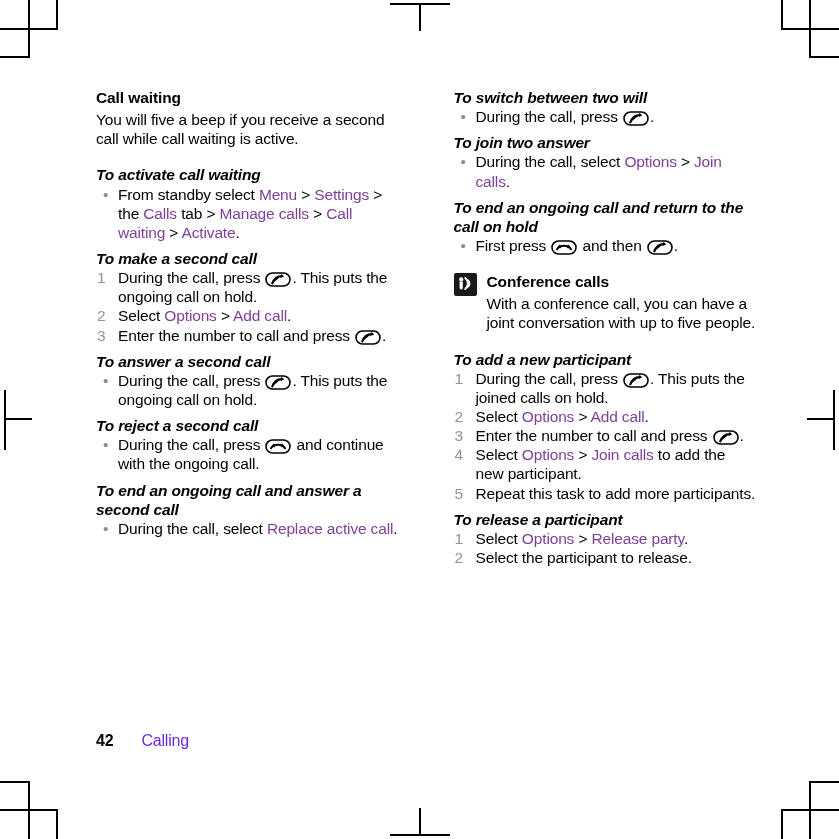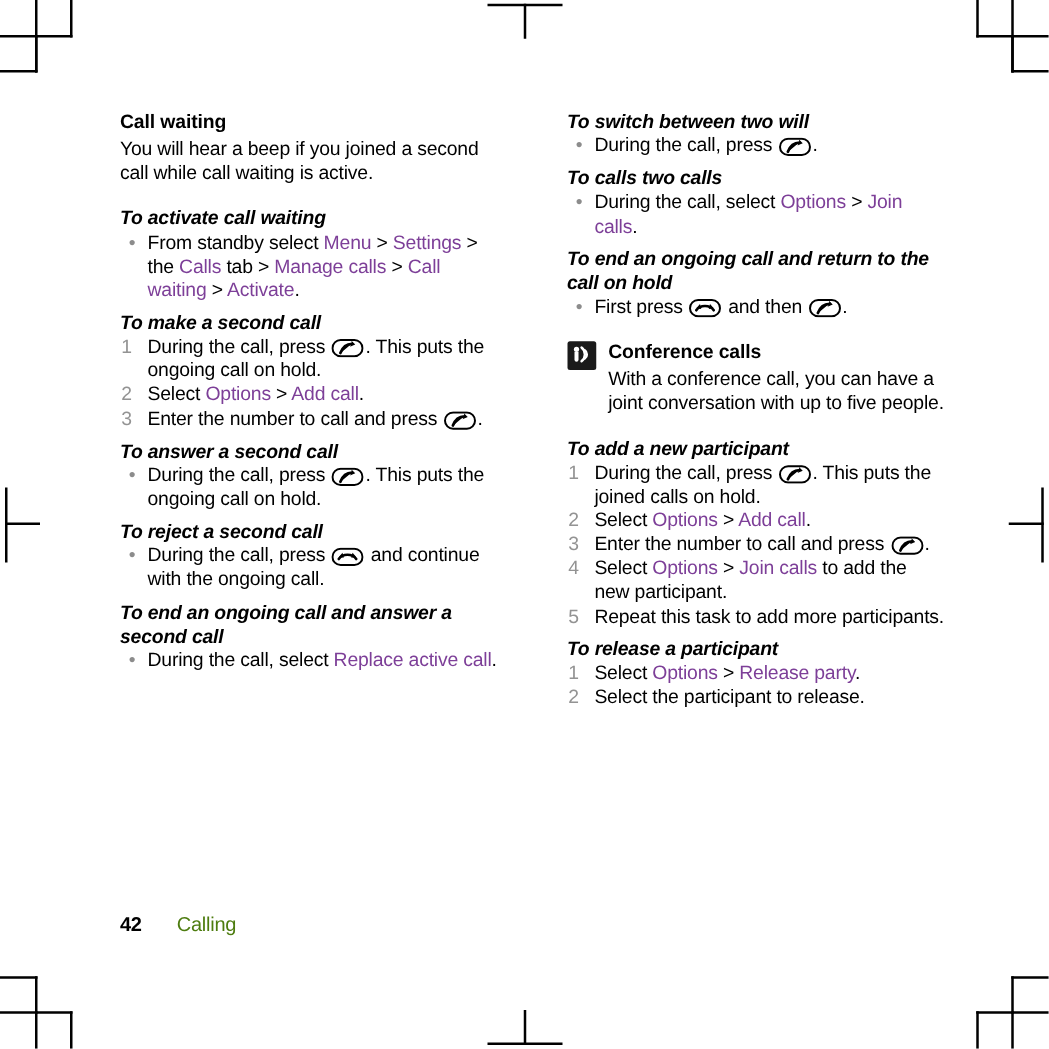--- a/index.html
+++ b/index.html
@@ -133,21 +133,21 @@
     align-items: baseline;
   }
   .folio {
     font-size: 16px;
     font-weight: bold;
     color: #000;
     letter-spacing: -0.2px;
   }
   .running-head {
     font-size: 16px;
-    color: #4d7c0f;
+    color: #6d28d9;
     margin-left: 28px;
     letter-spacing: -0.2px;
   }
 </style>
 </head>
 <body>
 
 <div>
 
   <div class="cropmark" style="left:28px; top:0; width:2px; height:58px;"></div>
@@ -189,21 +189,21 @@
   <div class="cropmark" style="left:781px; top:809px; width:2px; height:30px;"></div>
 </div>
 
 <div class="page">
   <div class="columns">
 
     <div class="col">
 
       <div class="block">
         <h2 class="sec-title">Call waiting</h2>
-        <p class="body-text">You will hear a beep if you joined a second call while call waiting is active.</p>
+        <p class="body-text">You will five a beep if you receive a second call while call waiting is active.</p>
       </div>
 
       <div class="gap-lg"></div>
 
       <div class="block">
         <h3 class="task-title">To activate call waiting</h3>
         <ul class="steps">
           <li class="step">
             <span class="bullet">•</span>
             <span>From standby select </span><span class="ui">Menu</span><span> &gt; </span><span class="ui">Settings</span><span> &gt; the </span><span class="ui">Calls</span><span> tab &gt; </span><span class="ui">Manage calls</span><span> &gt; </span><span class="ui">Call waiting</span><span> &gt; </span><span class="ui">Activate</span><span>.</span>
@@ -301,21 +301,21 @@
                   <path d="M7.5 11.3 C 9.2 6.6, 12.4 4.1, 16.4 4.0 L 15.0 6.3 L 19.2 4.6 L 16.2 1.6 L 16.4 4.0" fill="#000"></path>
                   <path d="M7.3 11.4 C 9.2 6.3, 12.8 4.0, 16.6 4.0" stroke="#000" stroke-width="2.2" fill="none" stroke-linecap="round"></path>
                 </svg></span><span>.</span>
           </li>
         </ul>
       </div>
 
       <div class="gap-sm"></div>
 
       <div class="block">
-        <h3 class="task-title">To calls two calls</h3>
+        <h3 class="task-title">To join two answer</h3>
         <ul class="steps">
           <li class="step">
             <span class="bullet">•</span>
             <span>During the call, select </span><span class="ui">Options</span><span> &gt; </span><span class="ui">Join calls</span><span>.</span>
           </li>
         </ul>
       </div>
 
       <div class="gap-sm"></div>
 

